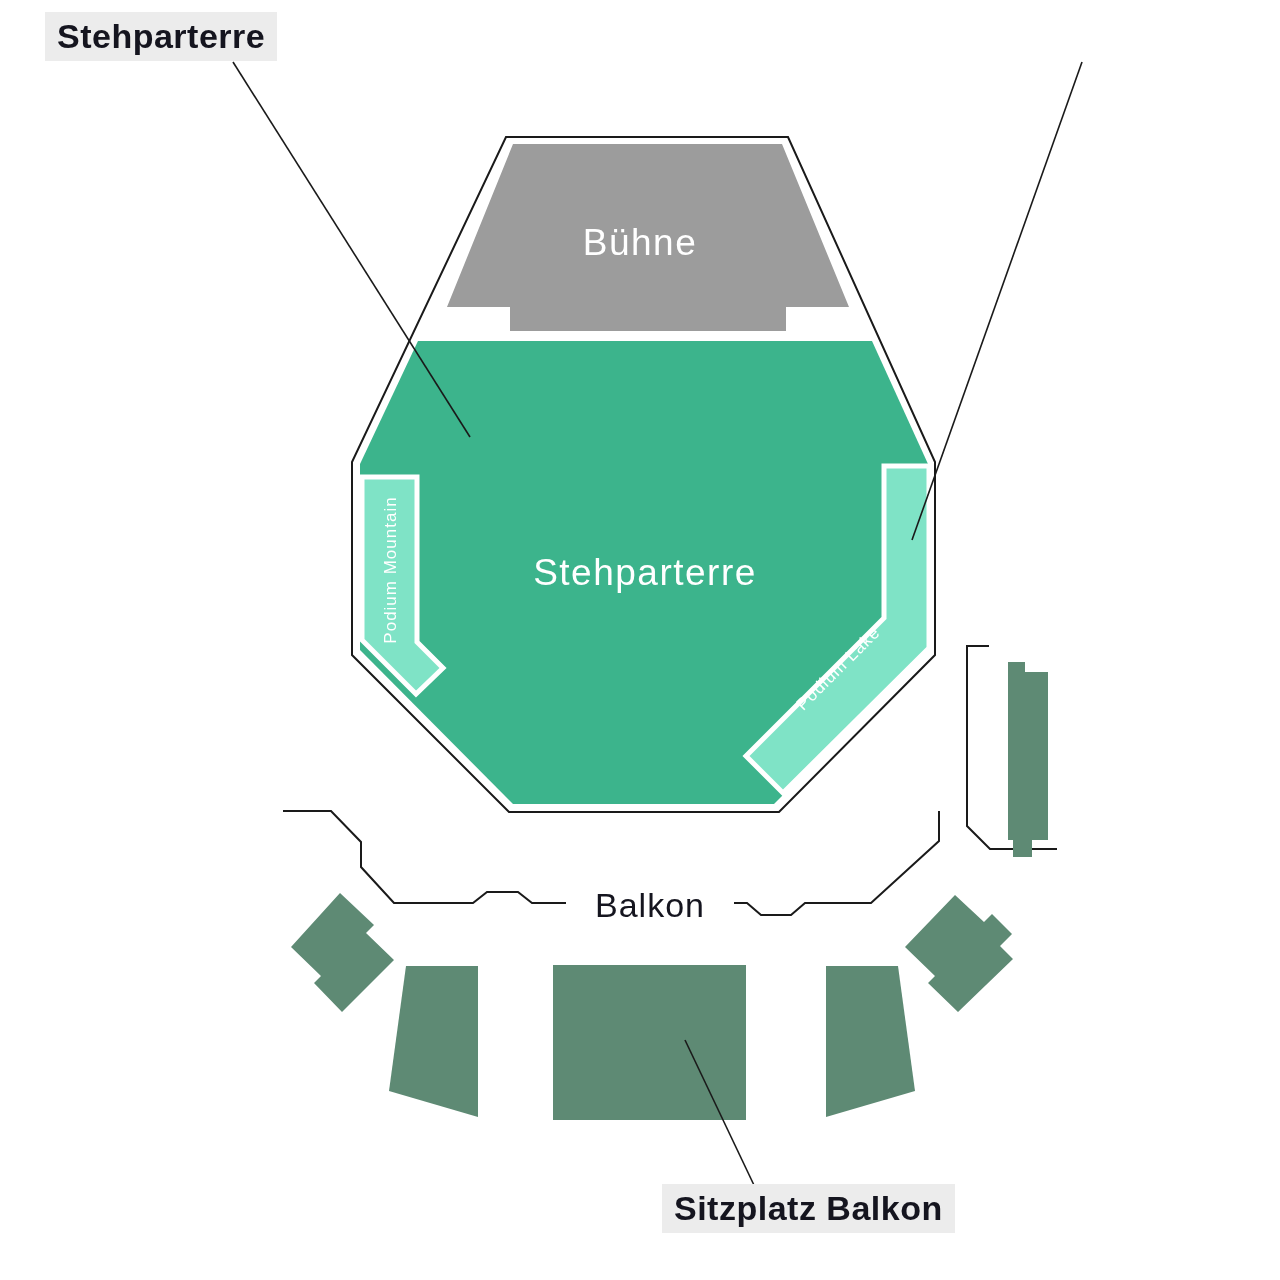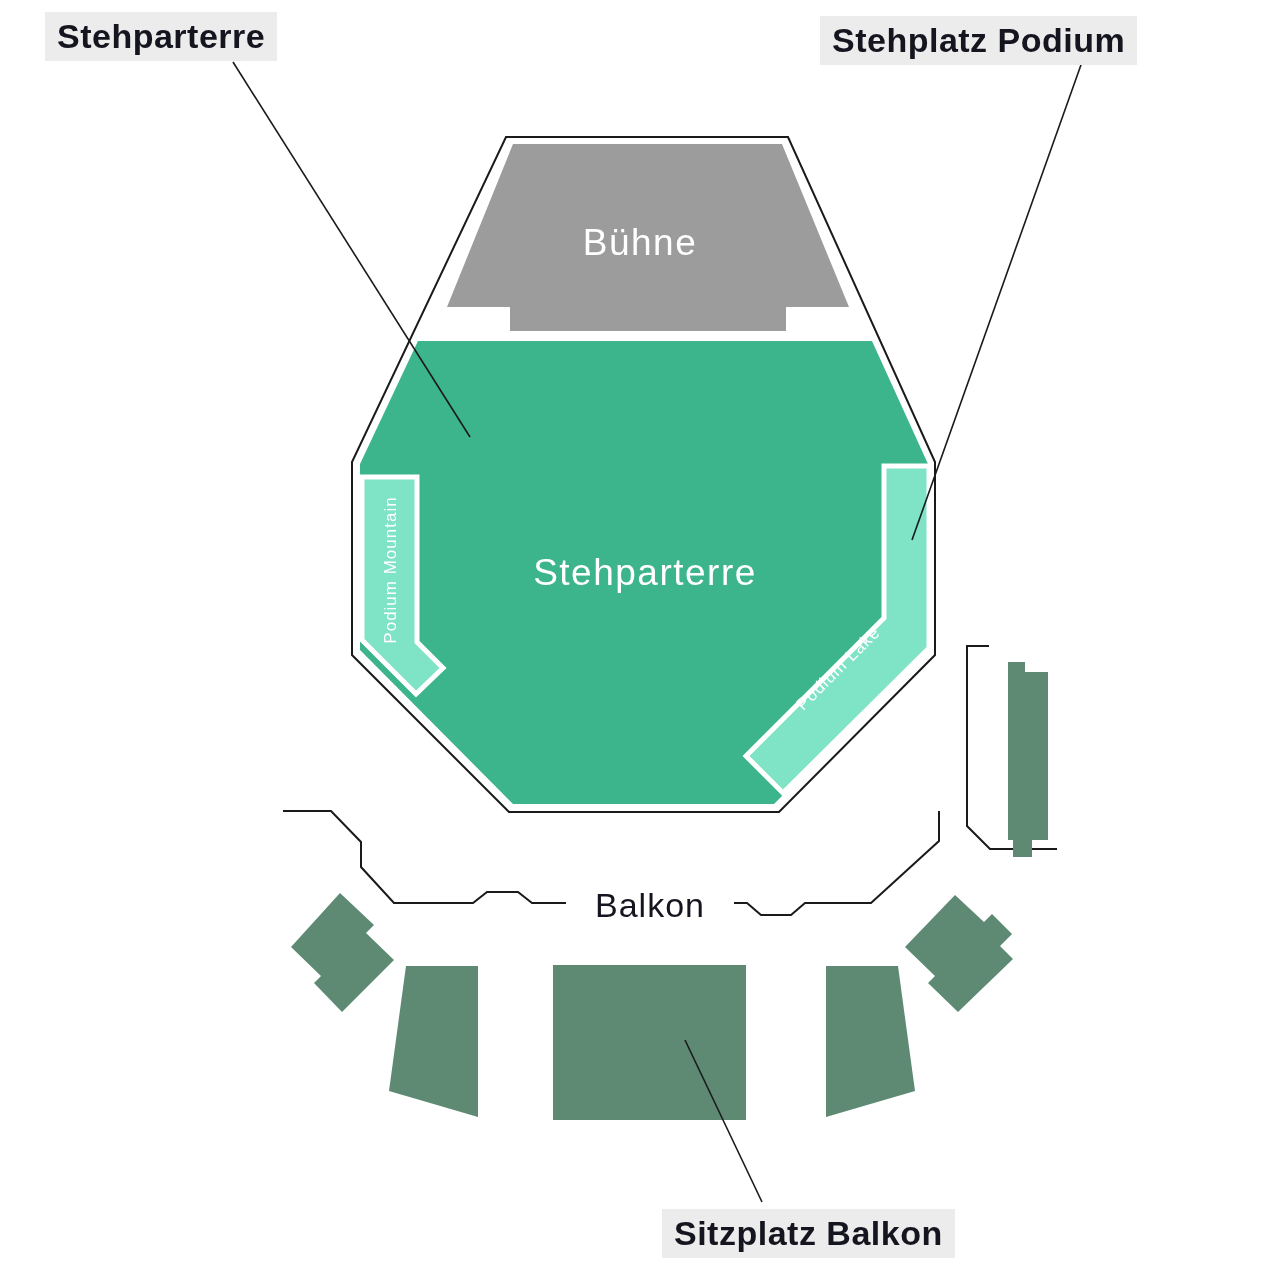--- a/index.html
+++ b/index.html
@@ -65,17 +65,16 @@
 
     <text class="area-text t-small" x="390" y="576" text-anchor="middle" transform="rotate(-90 390 570)">Podium Mountain</text>
 
     <text class="area-text t-small" x="838" y="674" text-anchor="middle" transform="rotate(-45 838 668)">Podium Lake</text>
 
     <text class="area-text t-mid t-dark" x="650" y="917" text-anchor="middle">Balkon</text>
   </svg>
 
   <div class="callout-label" style="left:45px;top:12px;">Stehparterre</div>
 
-  <div class="callout-label" style="left:820px;top:16px;">Stehplatz Podium</div>
 
-  <div class="callout-label" style="left:662px;top:1209px;">Sitzplatz Balkon</div>
+  <div class="callout-label" style="left:662px;top:1184px;">Sitzplatz Balkon</div>
 
 </div>
 
 </body></html>

